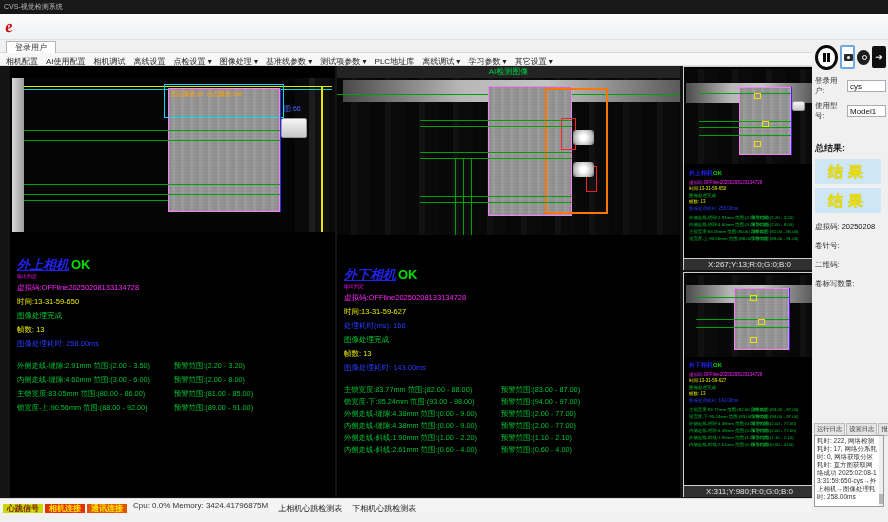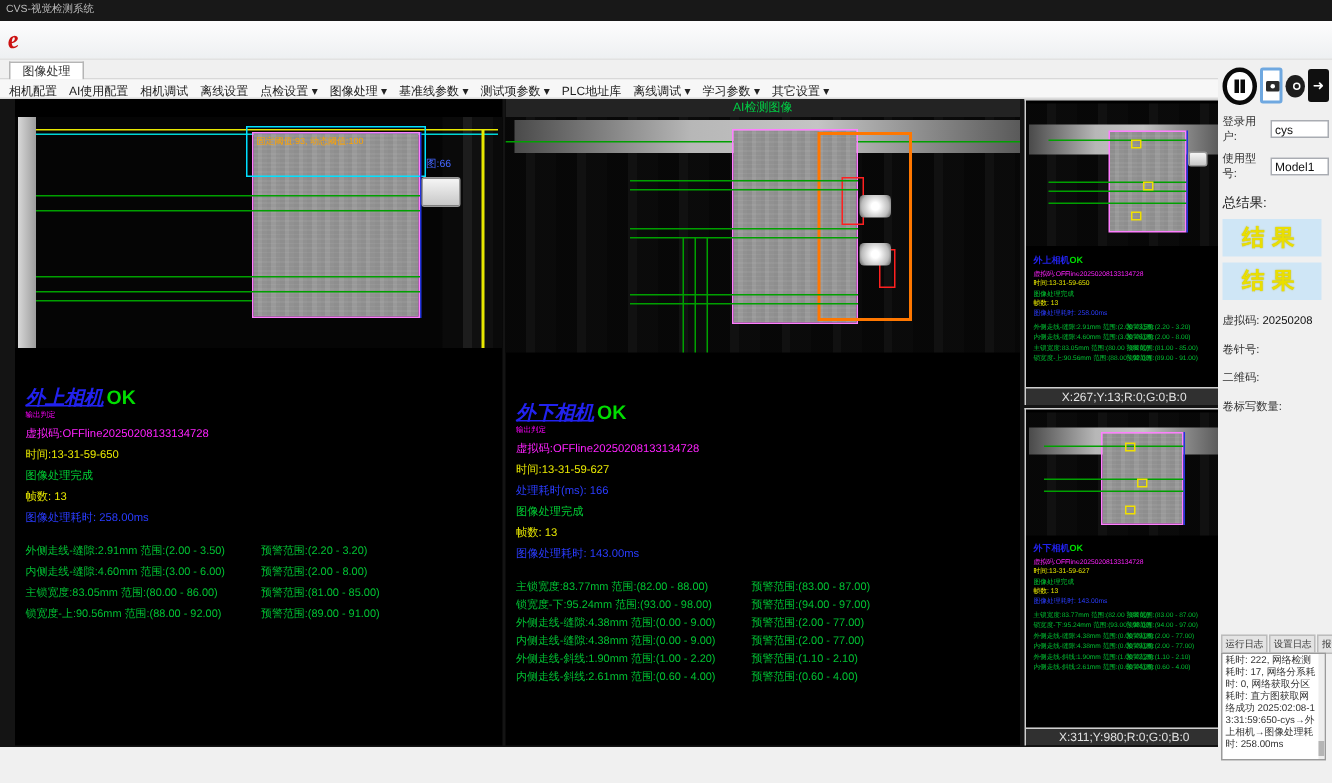--- a/index.html
+++ b/index.html
@@ -70,21 +70,21 @@
   .pausebtn i.l{left:5px;} .pausebtn i.r{right:5px;}
   .cambtn{width:17px;height:24px;background:#fff;border:2px solid #6fa8e0;border-radius:2px;position:relative;}
   .cambtn .body{position:absolute;left:2px;top:7px;width:9px;height:7px;background:#2a2a2a;border-radius:1px;}
   .cambtn .lens{position:absolute;left:5px;top:9px;width:3px;height:3px;background:#fff;border-radius:50%;}
   .camround{width:15px;height:15px;border-radius:50%;background:#1d1d1d;position:relative;}
   .camround .lens{position:absolute;left:5px;top:5px;width:5px;height:5px;border:1px solid #fff;border-radius:50%;}
   .exitbtn{width:16px;height:22px;background:#101010;border-radius:2px;position:relative;color:#fff;font-size:9px;text-align:center;line-height:22px;}
   .srow{display:flex;align-items:center;margin-top:5px;}
   .slabel{font-size:7.5px;color:#333;width:32px;flex:none;}
   .sinput{flex:1;height:12px;background:#fff;border:1px solid #a9acb2;font-size:8px;line-height:11px;padding-left:2px;color:#111;}
-  .totlabel{font-size:9px;color:#222;margin-top:8px;}
+  .totlabel{font-size:9px;color:#222;margin-top:21px;font-weight:bold;}
   .resbox{width:66px;height:25px;background:#cfe6f6;margin-top:4px;color:#eadf00;font-weight:bold;font-size:15px;letter-spacing:5px;text-align:center;line-height:25px;text-shadow:0 0 1px #bbae00;}
   .sfield{font-size:7.5px;color:#333;margin-top:9px;white-space:nowrap;}
   .sfield b{font-weight:normal;color:#111;}
   .logtabs{position:absolute;left:2px;top:383px;display:flex;gap:1px;}
   .logtab{font-size:6.3px;background:#e4e4e4;border:1px solid #bcbcbc;padding:1px 2px;color:#333;white-space:nowrap;}
   .logbox{position:absolute;left:2px;top:395px;width:70px;height:72px;background:#fff;border:1px solid #9a9a9a;font-size:6.5px;color:#333;padding:1px 5px 1px 2px;line-height:8px;word-break:break-all;overflow:hidden;}
   .logscroll{position:absolute;right:0;top:0;width:4px;height:100%;background:#eee;}
   .logscroll .thumb{position:absolute;left:0;bottom:2px;width:4px;height:10px;background:#b5b5b5;}
 
   
@@ -98,21 +98,21 @@
 
 <div class="app">
 
   <div class="titlebar">CVS-视觉检测系统</div>
 
   <div class="menubar">
     <span class="logo">e</span>
   </div>
 
   <div class="tabbar">
-    <span class="tab">图像处理</span>
+    <span class="tab">登录用户</span>
   </div>
 
   <div class="toolbar">
     <span><span class="tool-item">相机配置</span><span class="tool-item">AI使用配置</span><span class="tool-item">相机调试</span><span class="tool-item">离线设置</span><span class="tool-item">点检设置 ▾</span><span class="tool-item">图像处理 ▾</span><span class="tool-item">基准线参数 ▾</span><span class="tool-item">测试项参数 ▾</span><span class="tool-item">PLC地址库</span><span class="tool-item">离线调试 ▾</span><span class="tool-item">学习参数 ▾</span><span class="tool-item">其它设置 ▾</span></span>
   </div>
 
   <div class="main">
 
     <div class="cam cam-left">
       <div class="imgarea" style="top:12px;height:154px;">
@@ -356,14 +356,19 @@
         <span class="logtab">报警日志</span>
       </div>
     <div class="logbox">
       <span>耗时: 222, 网络检测耗时: 17, 网络分系耗时: 0, 网络获取分区耗时: 直方图获取网络成功 2025:02:08-13:31:59:650-cys→外上相机→图像处理耗时: 258.00ms</span>
       <div class="logscroll">
           <div class="thumb"></div>
         </div>
     </div>
   </div>
 
+  <div class="statusbar">
+    <span><span class="badge" style="background: rgb(204, 214, 0); color: rgb(122, 32, 0);">心跳信号</span><span class="badge" style="background: rgb(226, 48, 0); color: rgb(255, 230, 0);">相机连接</span><span class="badge" style="background: rgb(226, 85, 0); color: rgb(255, 230, 0);">通讯连接</span></span>
+    <span class="sbtext">Cpu: 0.0% Memory: 3424.41796875M</span>
+    <span><span class="sblink">上相机心跳检测表</span><span class="sblink">下相机心跳检测表</span></span>
+  </div>
 
 </div>
 
 </body></html>

